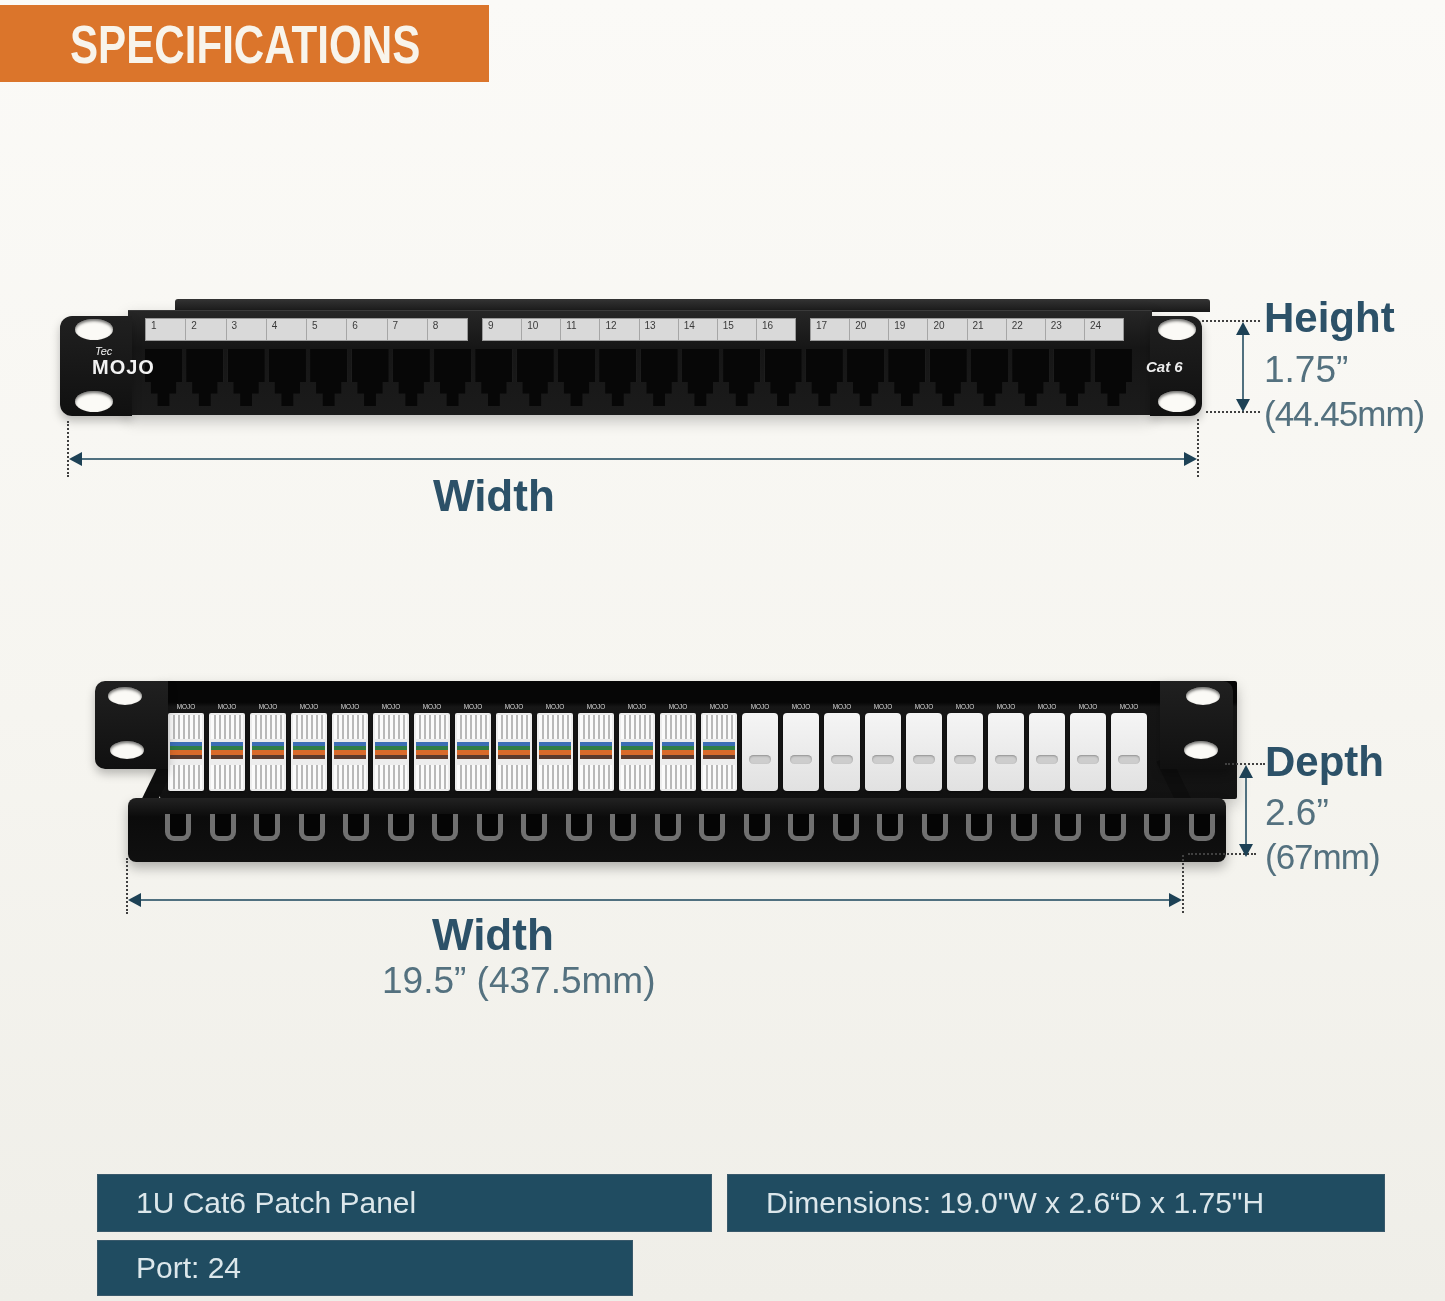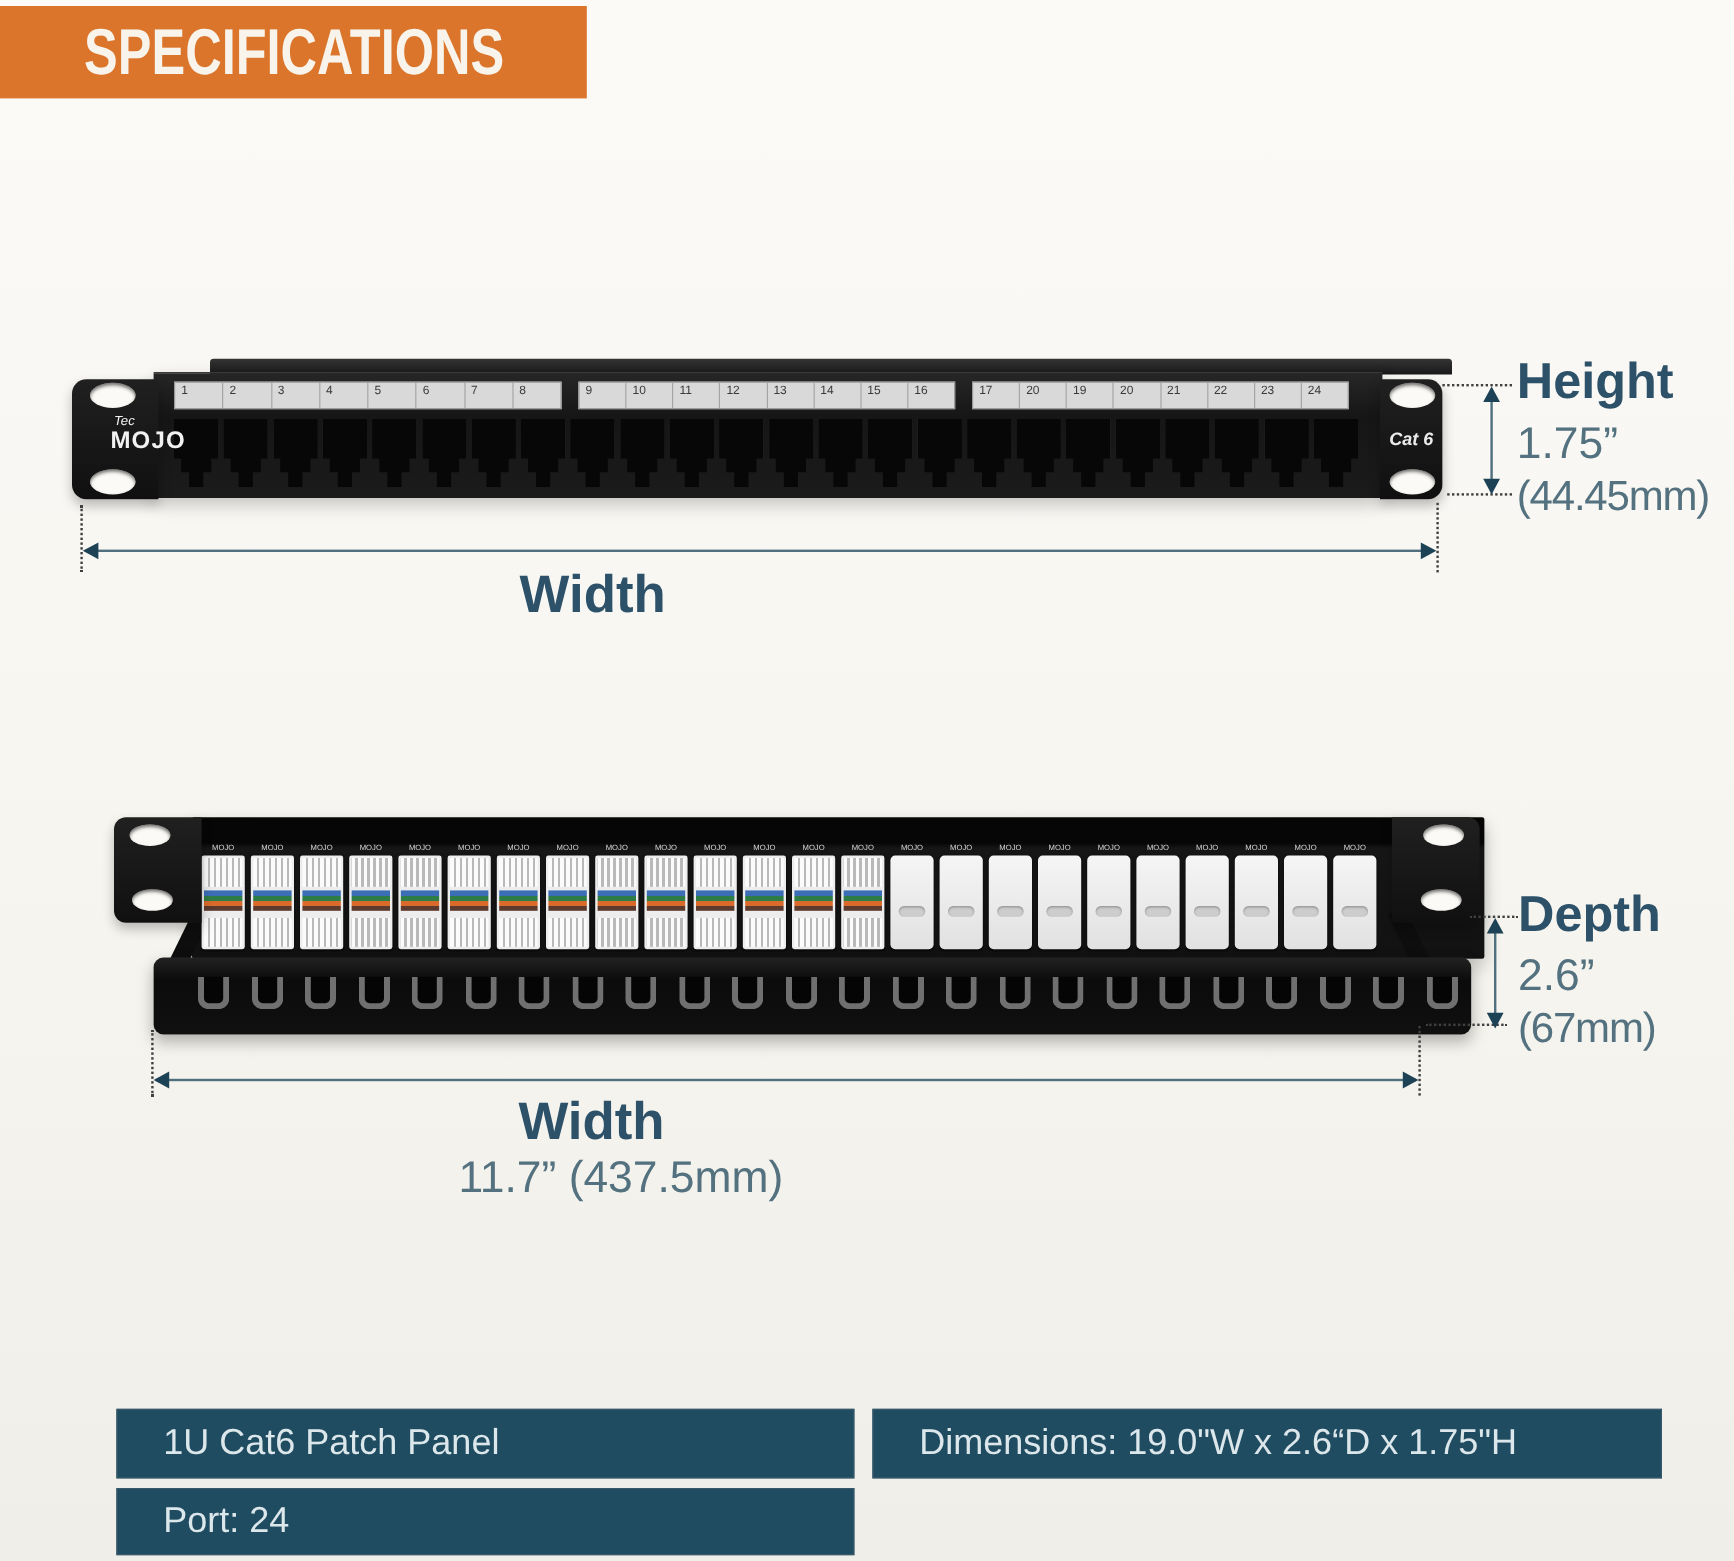--- a/index.html
+++ b/index.html
@@ -48,21 +48,21 @@
     border:1px solid #9a9a9a;box-sizing:border-box;}
   .strip-cell{flex:1;font-size:10px;color:#3a3a3a;padding:2px 0 0 5px;border-right:1px solid #a6a6a6;line-height:1;}
   .strip-cell:last-child{border-right:none;}
   .rj45-port{position:absolute;top:51px;width:37px;height:57px;background:#070707;
     clip-path:polygon(0 0,100% 0,100% 58%,84% 58%,84% 78%,66% 78%,66% 100%,34% 100%,34% 78%,16% 78%,16% 58%,0 58%);
     filter:drop-shadow(0 0 1px #383838);}
   .brand{position:absolute;left:32px;top:48px;color:#f2f2f2;}
   .brand-script{font-style:italic;font-size:11px;line-height:1;margin-left:3px;}
   .brand-name{font-weight:700;font-size:20px;letter-spacing:1px;line-height:1;}
   .cat6{position:absolute;left:1086px;top:60px;width:60px;color:#ececec;
-    font-size:15px;font-style:italic;font-weight:700;text-align:center;}
+    font-size:15px;font-style:italic;font-weight:700;}
   
   .rear-panel{position:absolute;left:95px;top:675px;width:1142px;height:200px;}
   .rear-body{position:absolute;left:65px;top:6px;width:1077px;height:118px;
     background:linear-gradient(180deg,#060606 0%,#060606 18%,#161616 22%,#121212 100%);
     border-radius:2px;box-shadow:0 6px 14px rgba(0,0,0,0.22);}
   .ear.r-left{left:0;top:6px;width:73px;height:88px;border-radius:10px 0 0 10px;}
   .ear.r-right{left:1065px;top:6px;width:73px;height:88px;border-radius:0 10px 10px 0;}
   .hole.rh{width:34px;height:18px;}
   .module{position:absolute;top:26px;width:36px;}
   .module-label{height:12px;font-size:8px;color:#d8d8d8;text-align:center;line-height:12px;
@@ -358,19 +358,19 @@
   <div class="dot-h" style="left:1188px;top:853px;width:68px;"></div>
   <div class="dot-v" style="left:1182px;top:855px;height:58px;"></div>
   <div class="varrow" style="left:1245px;top:767px;height:88px;"></div>
   <div class="dim-label" style="left:1265px;top:740px;">Depth</div>
   <div class="dim-value" style="left:1265px;top:794px;">2.6”</div>
   <div class="dim-metric" style="left:1265px;top:839px;">(67mm)</div>
 
   <div class="dot-v" style="left:126px;top:858px;height:56px;"></div>
   <div class="harrow" style="left:130px;top:899px;width:1050px;"></div>
   <div class="dim-label big centered" style="left:432px;top:912px;width:400px;">Width</div>
-  <div class="dim-value centered" style="left:382px;top:962px;width:500px;">11.7” (437.5mm)</div>
+  <div class="dim-value centered" style="left:382px;top:962px;width:500px;">19.5” (437.5mm)</div>
 
   <div class="spec-cell" style="left: 97px; top: 1174px; width: 615px; height: 58px; background: rgb(32, 76, 97);">1U Cat6 Patch Panel</div>
   <div class="spec-cell" style="left: 727px; top: 1174px; width: 658px; height: 58px; background: rgb(32, 76, 97);">Dimensions: 19.0"W x 2.6“D x 1.75"H</div>
-  <div class="spec-cell" style="left: 97px; top: 1240px; width: 615px; height: 56px; background: rgb(32, 76, 97);">Port: 24</div>
+  <div class="spec-cell" style="left: 97px; top: 1240px; width: 536px; height: 56px; background: rgb(32, 76, 97);">Port: 24</div>
 
 </div>
 
 </body></html>

